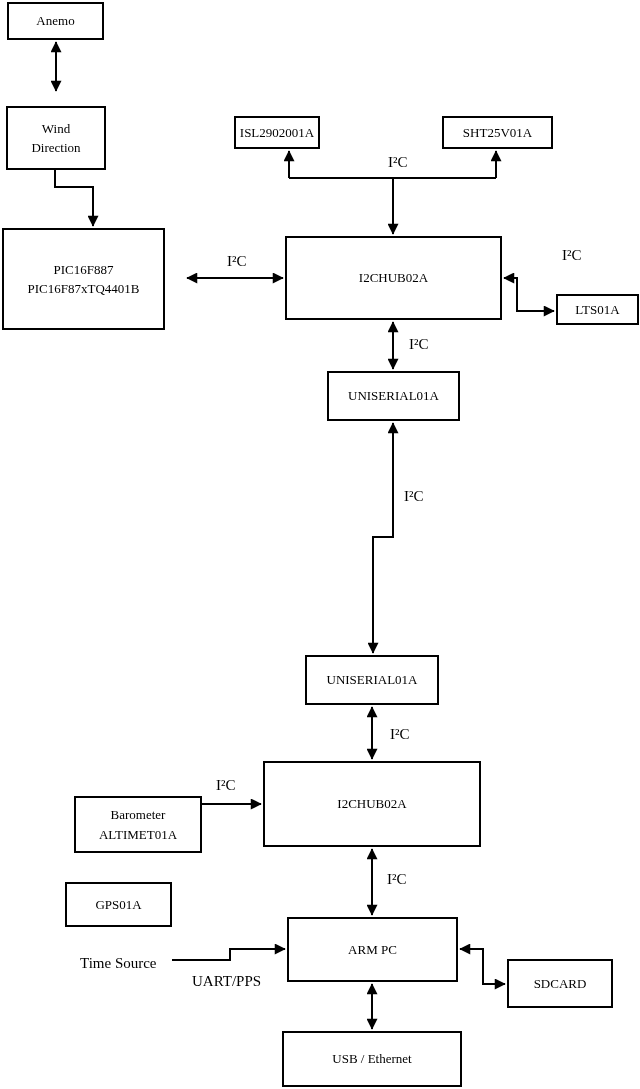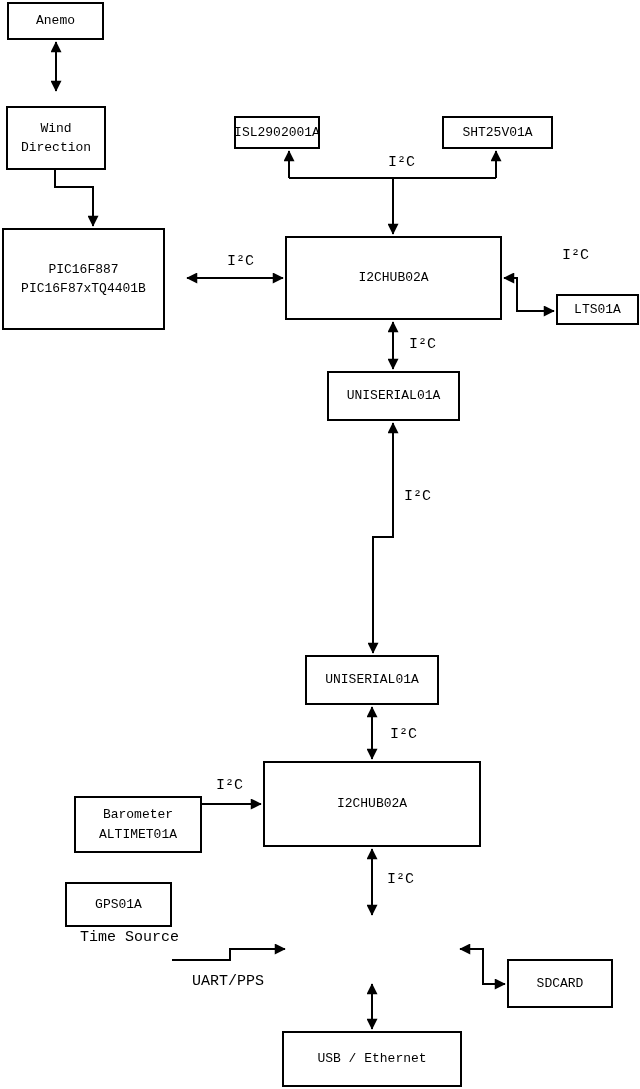--- a/index.html
+++ b/index.html
@@ -1,20 +1,20 @@
 <!DOCTYPE html>
 <html><head>
 <meta charset="utf-8">
 <style>
   html,body{margin:0;padding:0;background:#fff;}
   #canvas{
     position:relative;
     width:640px;height:1089px;
     background:#fff;
-    font-family:Liberation Mono, monospace;
+    font-family:Liberation Serif, serif;
     color:#000;
     overflow:hidden;
   }
   #edges{position:absolute;left:0;top:0;z-index:0;}
   .node{
     position:absolute;
     box-sizing:border-box;
     border:2px solid #000;
     background:#fff;
     display:flex;
@@ -114,33 +114,36 @@
   </div>
 
   <div class="node" style="left:263px;top:761px;width:218px;height:86px">
     <span>I2CHUB02A</span>
   </div>
 
   <div class="node" style="left:65px;top:882px;width:107px;height:45px">
     <span>GPS01A</span>
   </div>
 
+  <div class="node" style="left:287px;top:917px;width:171px;height:65px">
+    <span>ARM PC</span>
+  </div>
 
   <div class="node" style="left:507px;top:959px;width:106px;height:49px">
     <span>SDCARD</span>
   </div>
 
   <div class="node" style="left:282px;top:1031px;width:180px;height:56px">
     <span>USB / Ethernet</span>
   </div>
 
   <div class="edge-label" style="left:388px;top:155px">I²C</div>
   <div class="edge-label" style="left:227px;top:254px">I²C</div>
   <div class="edge-label" style="left:562px;top:248px">I²C</div>
   <div class="edge-label" style="left:409px;top:337px">I²C</div>
   <div class="edge-label" style="left:404px;top:489px">I²C</div>
   <div class="edge-label" style="left:390px;top:727px">I²C</div>
   <div class="edge-label" style="left:216px;top:778px">I²C</div>
   <div class="edge-label" style="left:387px;top:872px">I²C</div>
-  <div class="edge-label" style="left:80px;top:930px">Time Source</div>
+  <div class="edge-label" style="left:80px;top:956px">Time Source</div>
   <div class="edge-label" style="left:192px;top:974px">UART/PPS</div>
 
 </div>
 
 </body></html>

